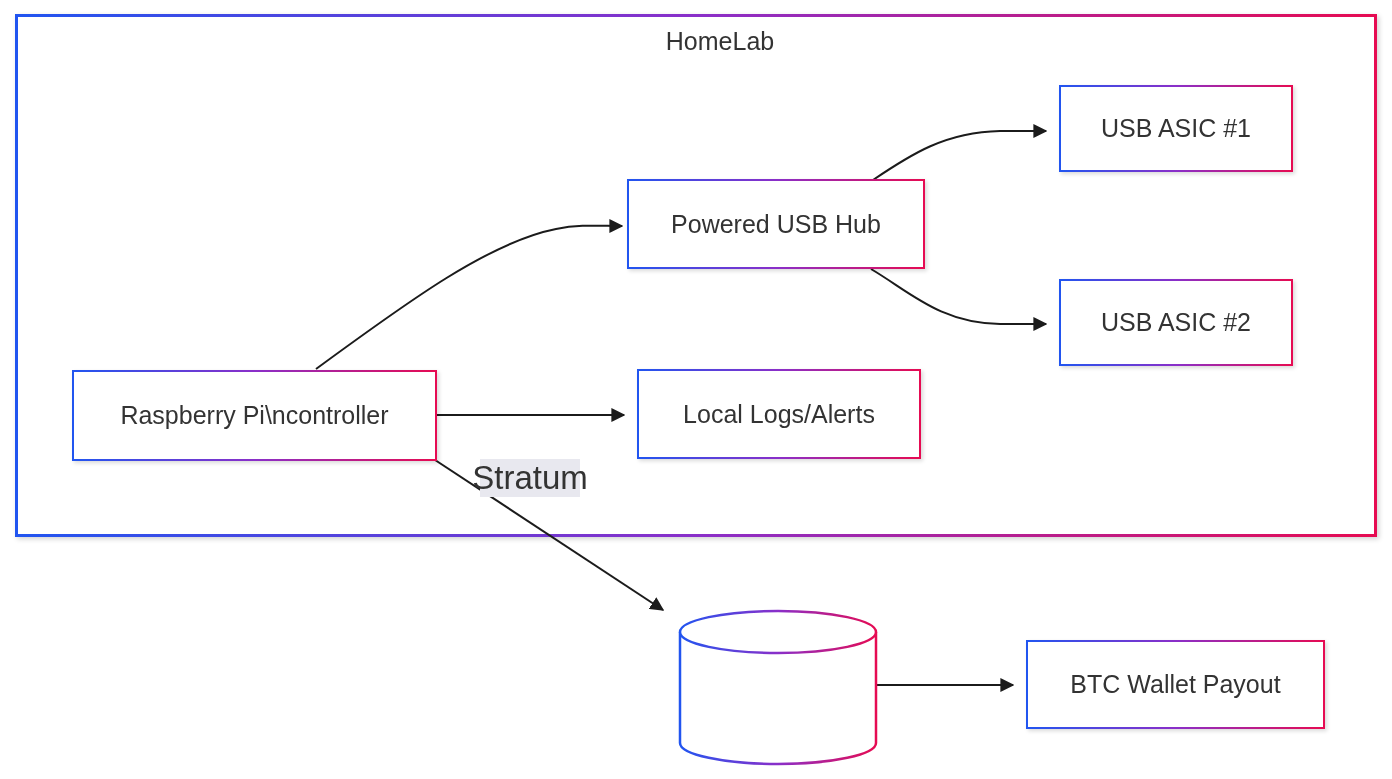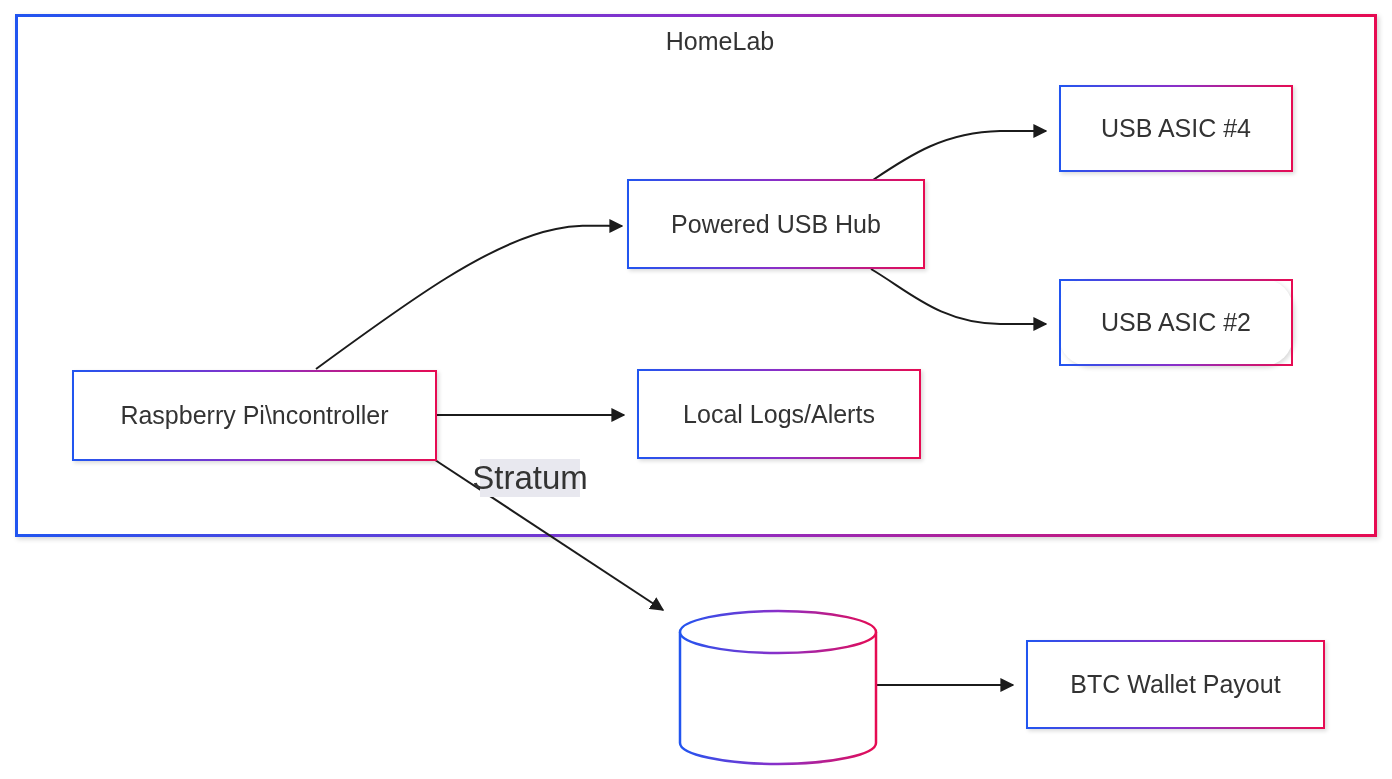--- a/index.html
+++ b/index.html
@@ -51,21 +51,21 @@
     justify-content: center;
     font-size: 25px;
     color: #333333;
     z-index: 3;
     box-sizing: border-box;
     text-align: center;
   }
   #n-pi     { left: 72px;   top: 370px; width: 365px; height: 91px; }
   #n-hub    { left: 627px;  top: 179px; width: 298px; height: 90px; }
   #n-asic1  { left: 1059px; top: 85px;  width: 234px; height: 87px; }
-  #n-asic2  { left: 1059px; top: 279px; width: 234px; height: 87px; border-radius: 30px; }
+  #n-asic2  { left: 1059px; top: 279px; width: 234px; height: 87px; }
   #n-logs   { left: 637px;  top: 369px; width: 284px; height: 90px; }
   #n-wallet { left: 1026px; top: 640px; width: 299px; height: 89px; }
   .edge-label {
     position: absolute;
     left: 480px; top: 459px;
     width: 100px; height: 38px;
     background: #e8e8ef;
     display: flex;
     align-items: center;
     justify-content: center;
@@ -126,21 +126,21 @@
 
   <div class="node" id="n-pi">
     <span>Raspberry Pi\ncontroller</span>
   </div>
 
   <div class="node" id="n-hub">
     <span>Powered USB Hub</span>
   </div>
 
   <div class="node" id="n-asic1">
-    <span>USB ASIC #4</span>
+    <span>USB ASIC #1</span>
   </div>
 
   <div class="node" id="n-asic2">
     <span>USB ASIC #2</span>
   </div>
 
   <div class="node" id="n-logs">
     <span>Local Logs/Alerts</span>
   </div>
 

